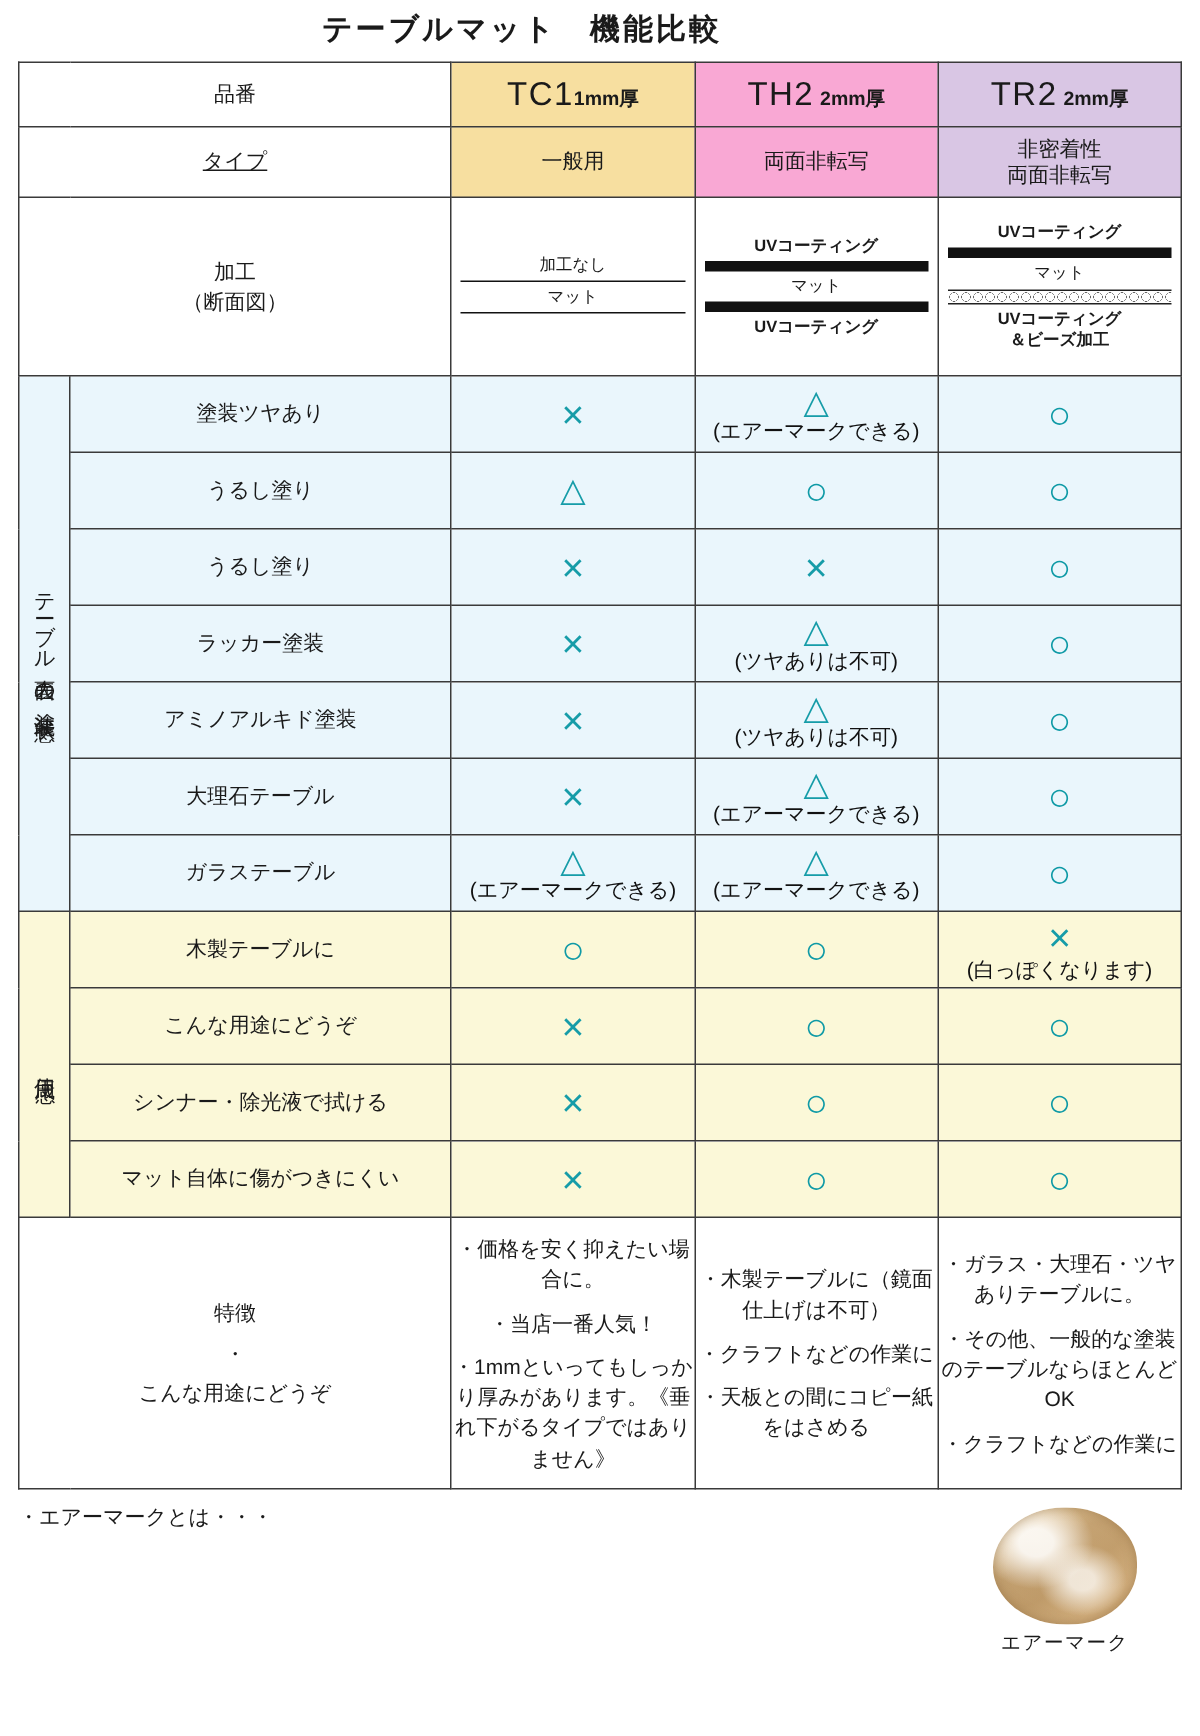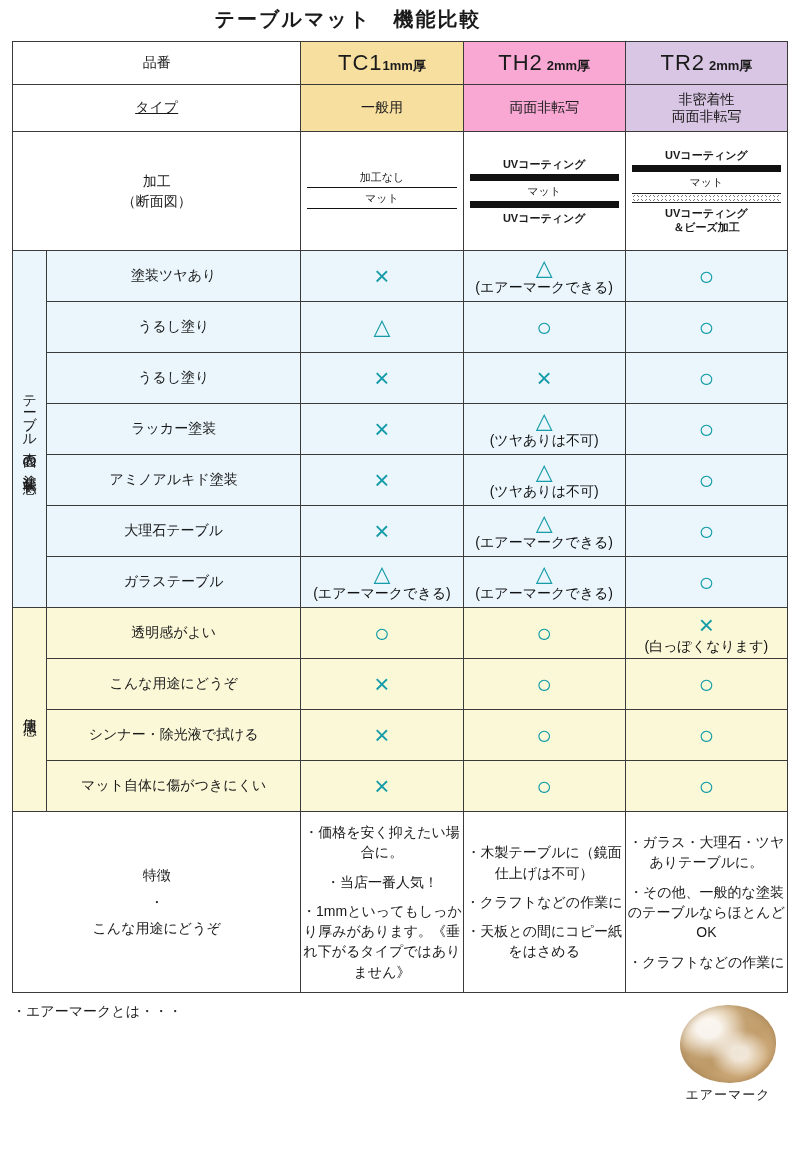--- a/index.html
+++ b/index.html
@@ -94,21 +94,21 @@
   .footer{
     position:relative;
     margin-top:8px;
     font-size:14px;
     line-height:1.55;
     width:776px;
   }
   .footer p{margin:0;}
   .footer .ftext{width:640px;}
   .airmark{
-    position:absolute;right:2px;top:4px;width:116px;text-align:center;
+    position:absolute;right:20px;top:4px;width:116px;text-align:center;
   }
   .airmark .blob{
     width:96px;height:78px;margin:0 auto;
     border-radius:50% 50% 48% 52%/52% 48% 50% 50%;
     background:
       radial-gradient(ellipse at 30% 30%, rgba(255,255,255,.85) 0 12%, rgba(255,255,255,0) 40%),
       radial-gradient(ellipse at 62% 62%, rgba(255,255,255,.7) 0 10%, rgba(255,255,255,0) 35%),
       radial-gradient(ellipse at 20% 70%, rgba(160,120,70,.45) 0 14%, rgba(255,255,255,0) 45%),
       radial-gradient(ellipse at 75% 25%, rgba(160,120,70,.4) 0 12%, rgba(255,255,255,0) 42%),
       linear-gradient(145deg,#e8cfa5,#d9b887 55%,#c8a271);
@@ -286,21 +286,21 @@
           <div class="note">(エアーマークできる)</div>
         </td>
         <td class="markcell">
           <div class="mark circ">○</div>
           <div class="note"></div>
         </td>
       </tr>
 
       <tr class="rowB">
         <td class="sidecat" rowspan="4">使用感</td>
-        <td class="rowlabel">透明感がよい</td>
+        <td class="rowlabel">木製テーブルに</td>
         <td class="markcell">
           <div class="mark circ">○</div>
           <div class="note"></div>
         </td>
         <td class="markcell">
           <div class="mark circ">○</div>
           <div class="note"></div>
         </td>
         <td class="markcell">
           <div class="mark x">×</div>

